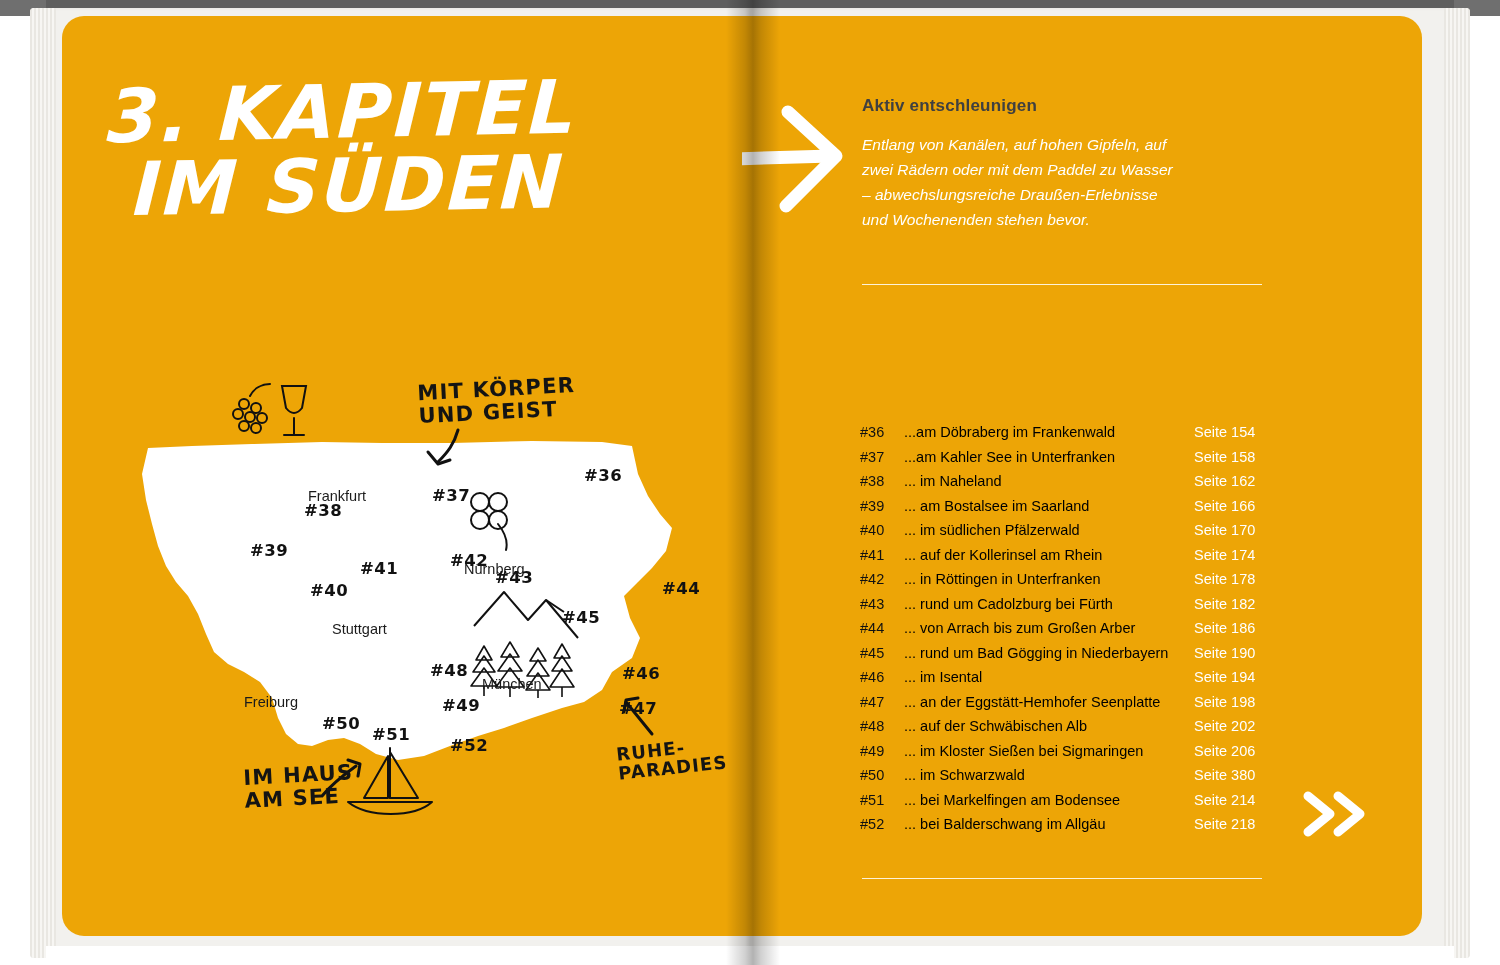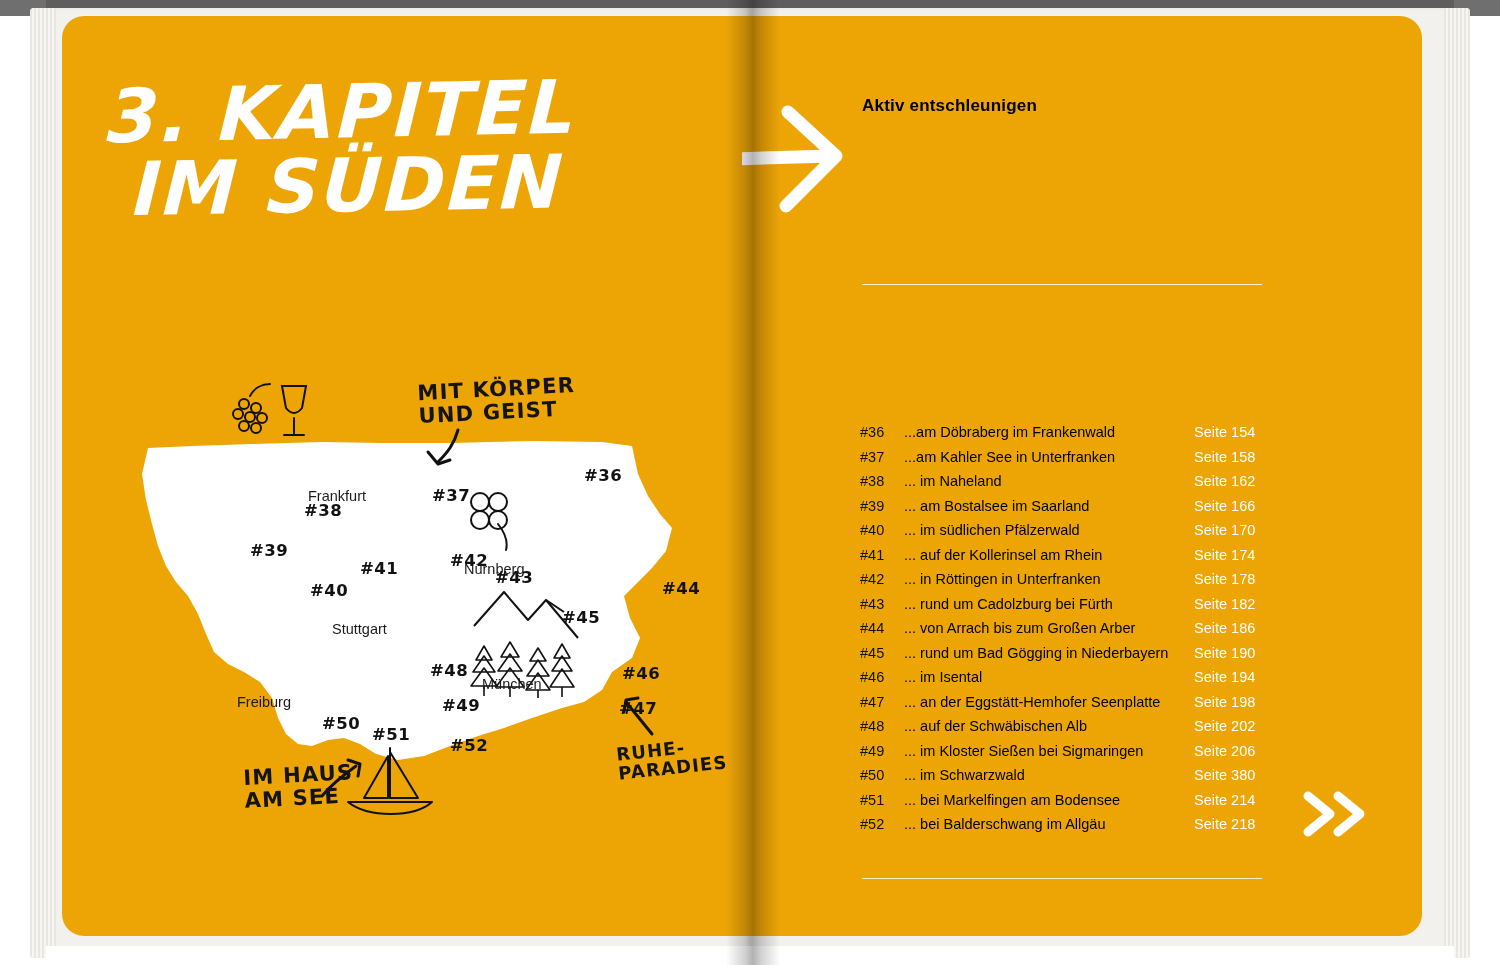--- a/index.html
+++ b/index.html
@@ -36,21 +36,21 @@
   .chapter-title .l2{display:block;margin-left:26px;margin-top:6px;transform:skewX(-4deg) rotate(-1deg);}
 
   .map-wrap{position:absolute;left:70px;top:330px;width:580px;height:500px;}
   .city{position:absolute;color:#1b1b1b;font-size:14.5px;font-family:"Liberation Sans",sans-serif;}
   .pin{position:absolute;color:#121212;font-size:16.5px;font-weight:bold;font-family:"DejaVu Sans",sans-serif;letter-spacing:.5px;}
   .hand{position:absolute;color:#141414;font-family:"DejaVu Sans",sans-serif;font-weight:bold;
      font-size:21px;line-height:1.08;letter-spacing:1.2px;transform:rotate(-3deg);}
 
   
   .arrow-big{position:absolute;left:-50px;top:82px;width:170px;height:120px;}
-  .kicker{position:absolute;left:120px;top:80px;color:#000000;font-size:17px;font-weight:bold;letter-spacing:.2px;}
+  .kicker{position:absolute;left:120px;top:80px;color:#404040;font-size:17px;font-weight:bold;letter-spacing:.2px;}
   .intro{position:absolute;left:120px;top:116px;width:320px;color:#fff;font-style:italic;
      font-size:15.5px;line-height:1.62;}
   .rule-top{position:absolute;left:120px;top:268px;width:400px;height:1px;background:#fff;opacity:.85;}
   .rule-bottom{position:absolute;left:120px;top:862px;width:400px;height:1px;background:#fff;opacity:.85;}
 
   .toc{position:absolute;left:118px;top:408px;width:420px;}
   .toc-row{display:flex;align-items:baseline;margin-bottom:8.5px;}
   .toc-num{width:44px;flex:0 0 44px;color:#111;font-size:14.5px;}
   .toc-label{flex:1 1 auto;color:#000000;font-size:14.5px;}
   .toc-page{flex:0 0 86px;text-align:left;color:#fff;font-size:14.5px;}
@@ -135,21 +135,21 @@
           <path d="M520,388 C512,378 502,366 494,356"></path>
             <path d="M492,366 L494,354 L506,352"></path>
         </g>
       </svg>
 
       
       <div class="city" style="left:176px;top:142px;">Frankfurt</div>
       <div class="city" style="left:332px;top:215px;text-align:right;">Nürnberg</div>
       <div class="city" style="left:200px;top:275px;">Stuttgart</div>
       <div class="city" style="left:350px;top:330px;">München</div>
-      <div class="city" style="left:105px;top:348px;">Freiburg</div>
+      <div class="city" style="left:112px;top:348px;">Freiburg</div>
 
       
       <div class="pin" style="left:452px;top:120px;">#36</div>
       <div class="pin" style="left:300px;top:140px;">#37</div>
       <div class="pin" style="left:172px;top:155px;">#38</div>
       <div class="pin" style="left:118px;top:195px;">#39</div>
       <div class="pin" style="left:178px;top:235px;">#40</div>
       <div class="pin" style="left:228px;top:213px;">#41</div>
       <div class="pin" style="left:318px;top:205px;">#42</div>
       <div class="pin" style="left:363px;top:222px;">#43</div>
@@ -176,20 +176,21 @@
   <div class="page page-right">
 
     <svg class="arrow-big" viewBox="0 0 170 120">
       <g stroke="#ffffff" stroke-width="13" fill="none" stroke-linecap="round" stroke-linejoin="round">
         <path d="M6,62 L140,58"></path>
         <path d="M96,14 L144,58 L94,108"></path>
       </g>
     </svg>
 
     <div class="kicker">Aktiv entschleunigen</div>
+    <div class="intro">Entlang von Kanälen, auf hohen Gipfeln, auf zwei Rädern oder mit dem Paddel zu Wasser – abwechslungsreiche Draußen-Erlebnisse und Wochenenden stehen bevor.</div>
     <div class="rule-top"></div>
 
     <div class="toc">
       <div class="toc-row">
         <span class="toc-num">#36</span>
         <span class="toc-label">...am Döbraberg im Frankenwald</span>
         <span class="toc-page">Seite 154</span>
       </div>
       <div class="toc-row">
         <span class="toc-num">#37</span>

